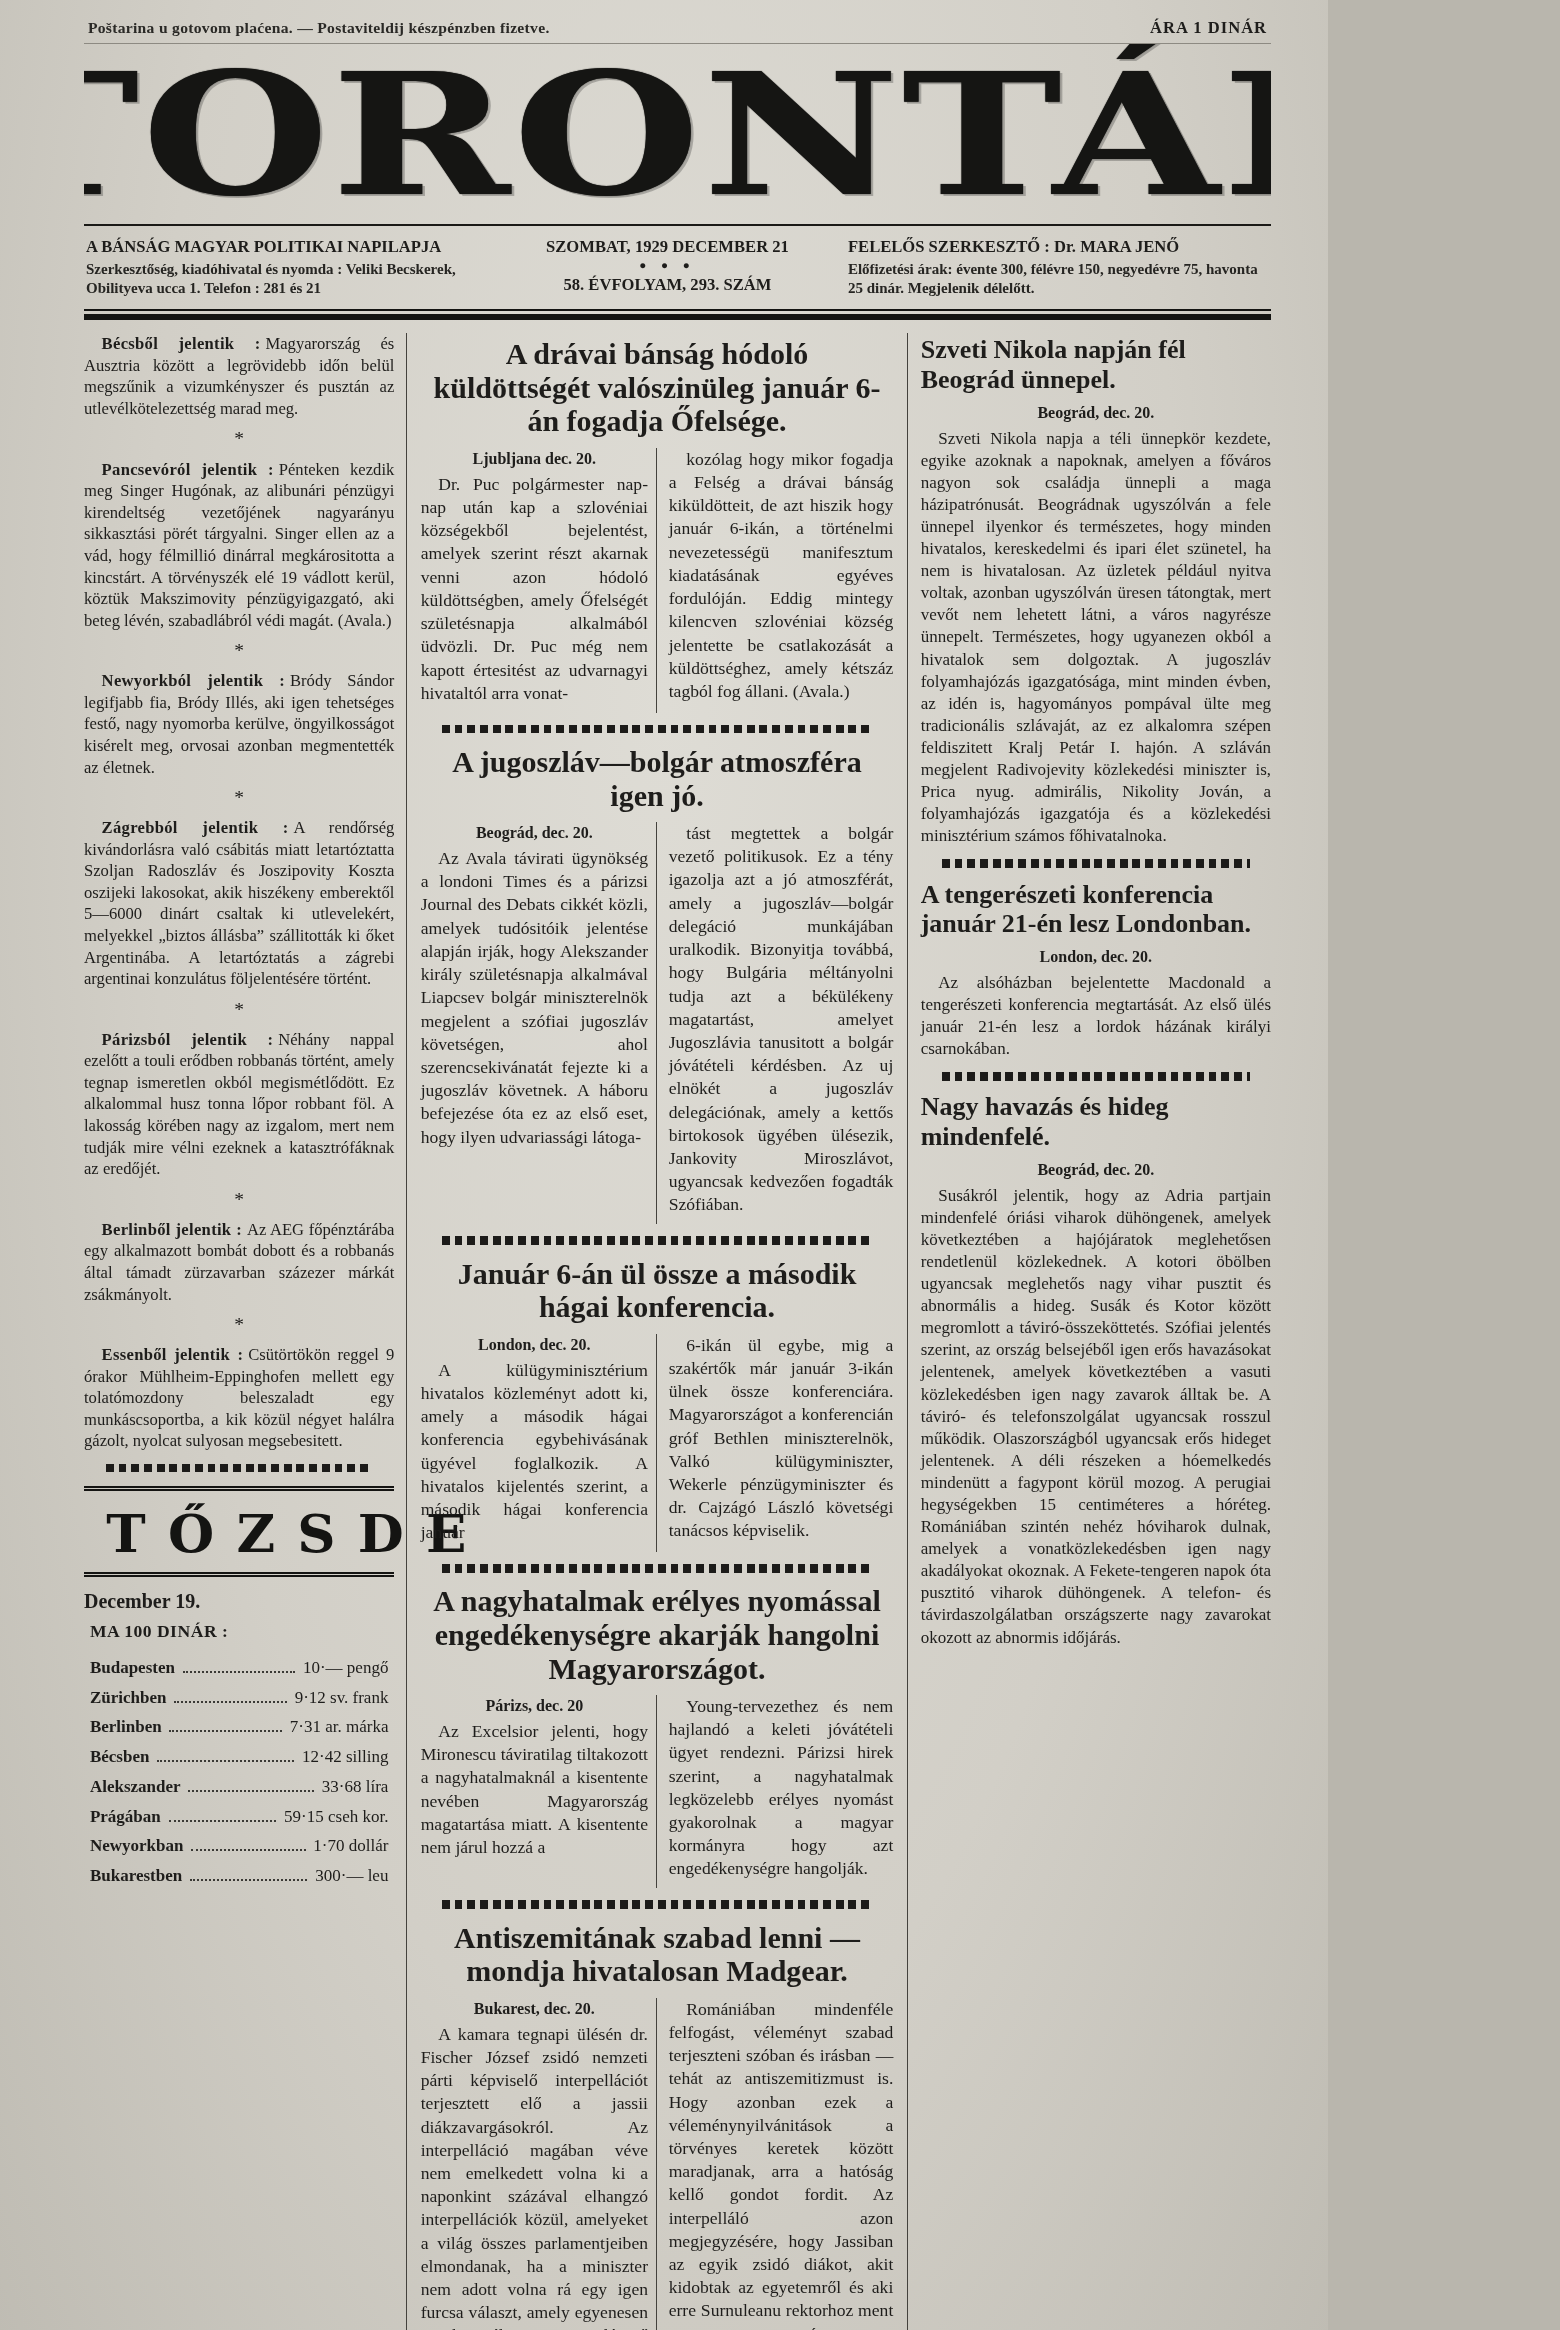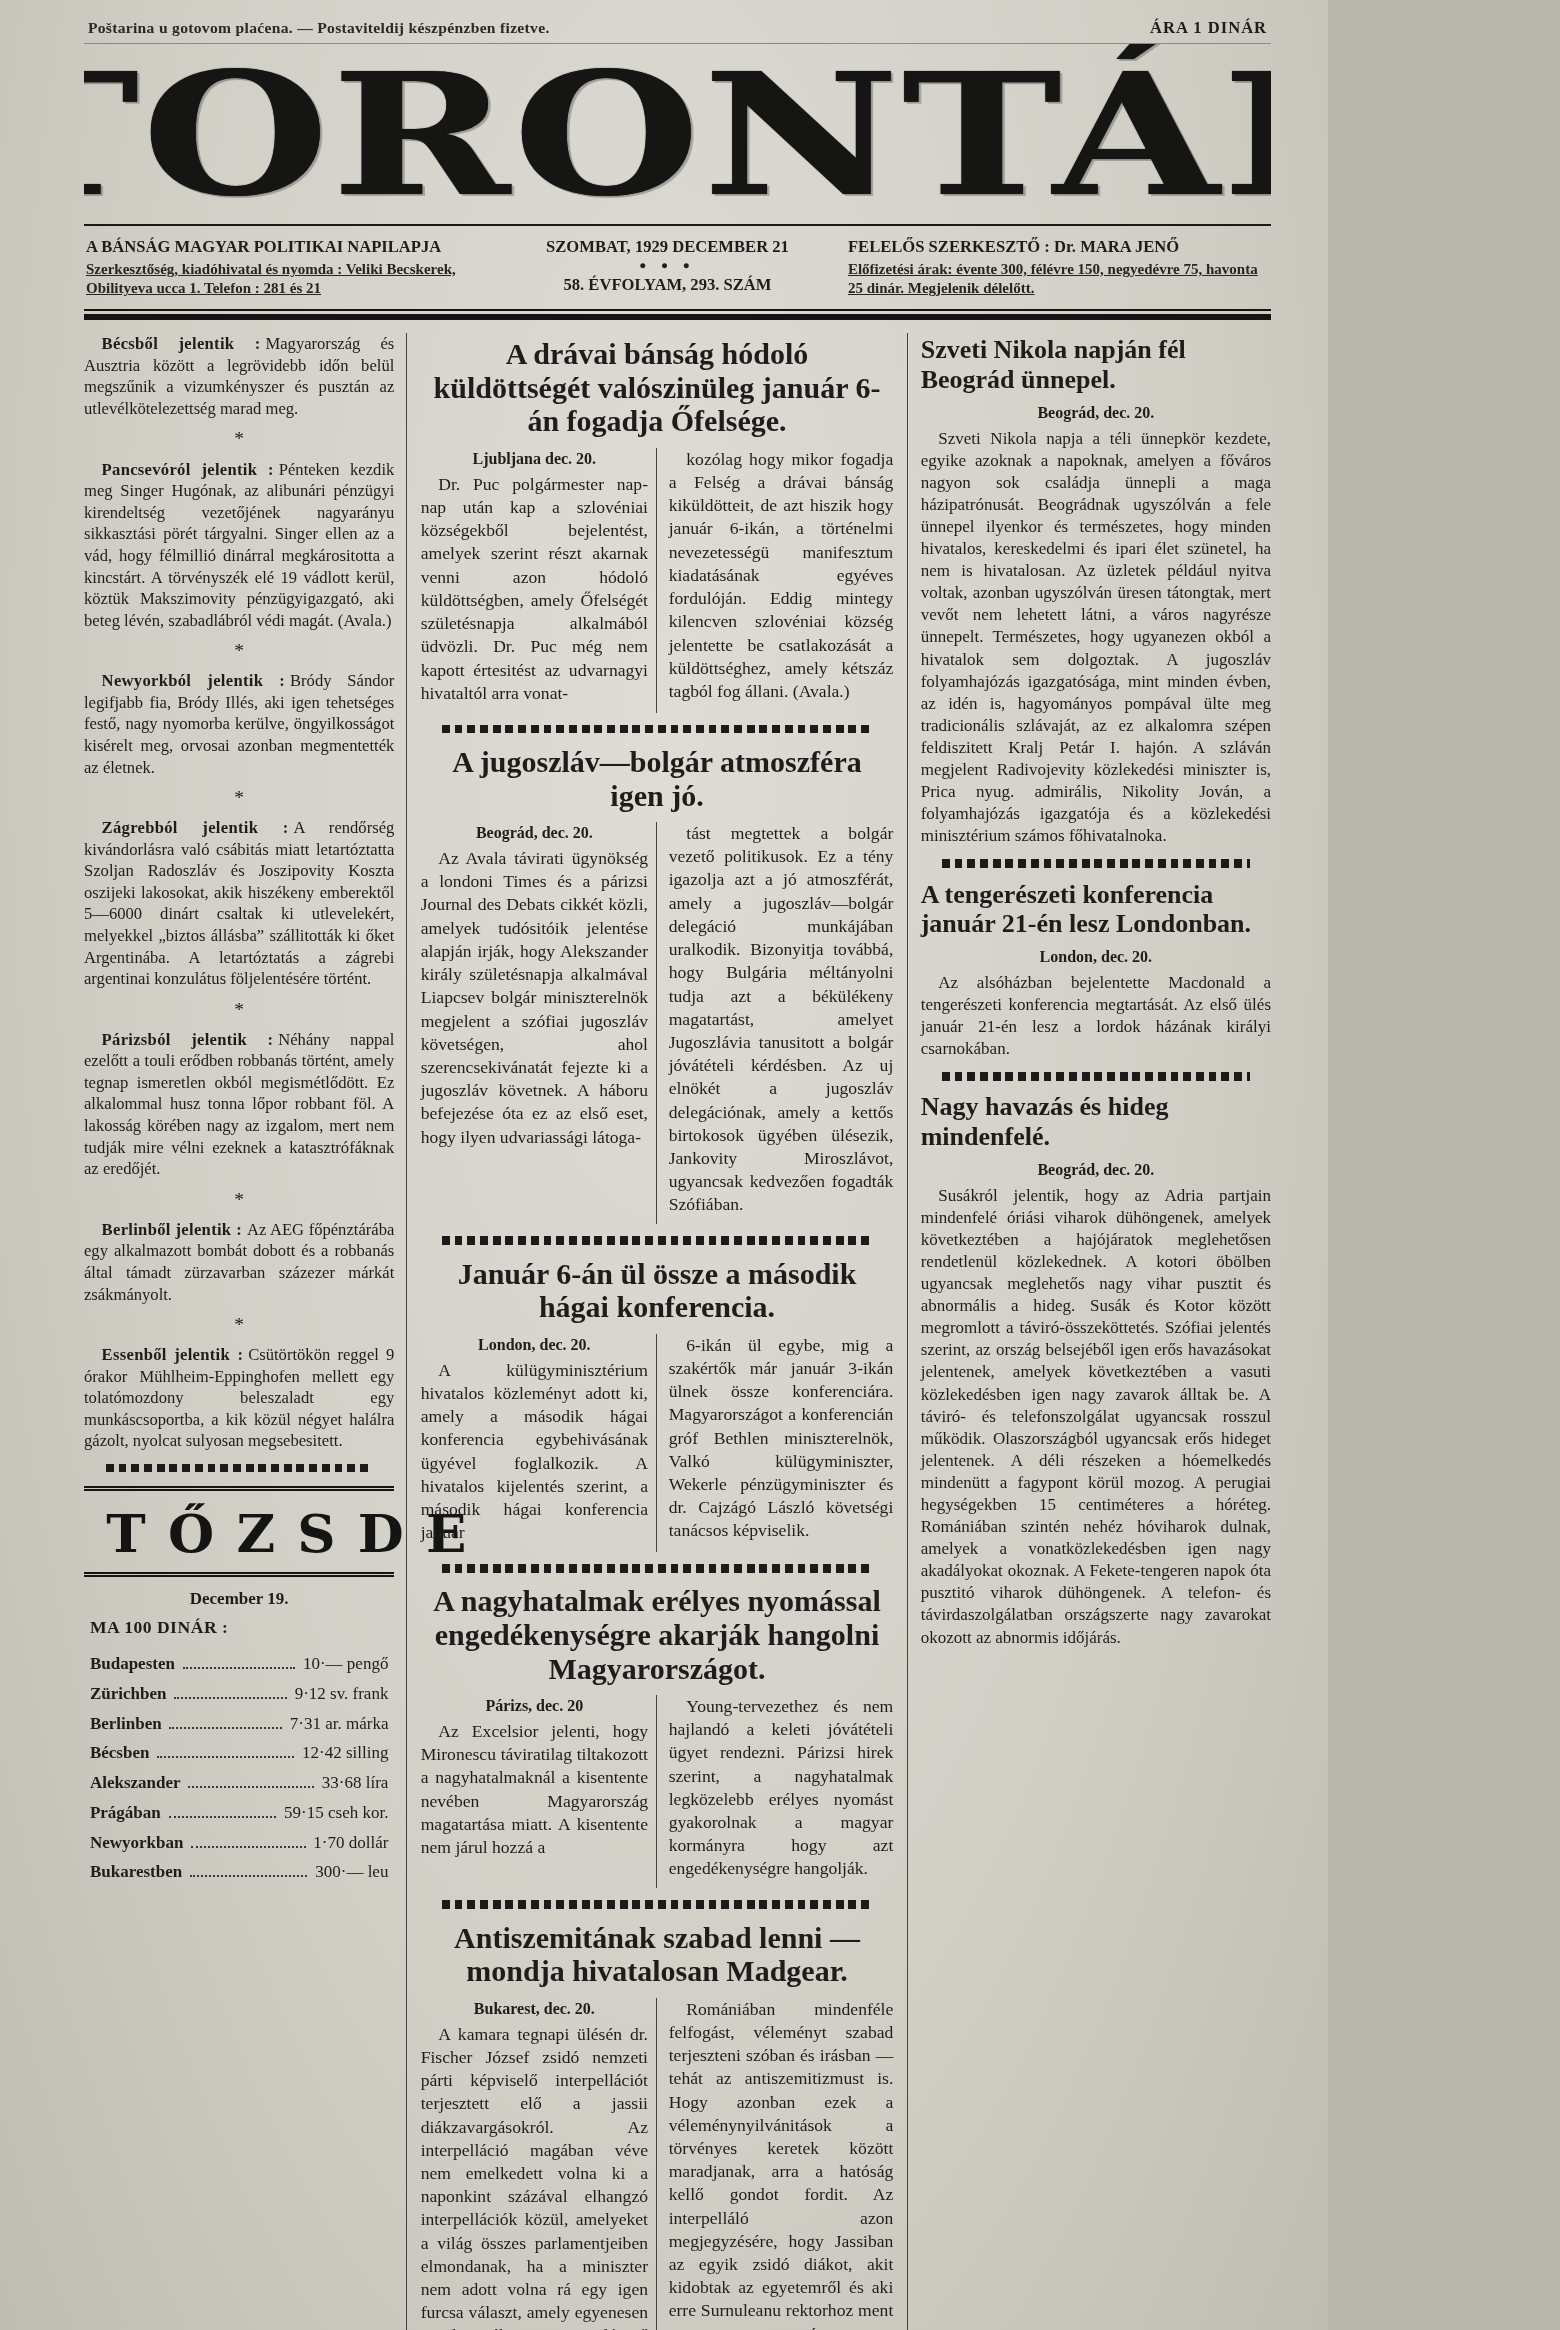--- a/index.html
+++ b/index.html
@@ -36,21 +36,21 @@
     padding:5.9px 0 2px 0;
     white-space:nowrap;
   }
   .masthead-wrap{overflow:hidden;border-bottom:2px solid #1a1916;}
   
   .header-info{
     display:grid;grid-template-columns:1fr .9fr 1.05fr;
     padding:9.8px 2px 9.8px 2px;align-items:start;
   }
   .hcell .h-bold{font-weight:bold;font-size:16.6px;line-height:1.3;}
-  .hcell .h-small{font-size:15px;line-height:1.3;margin-top:2.9px;font-weight:bold;color:#262522;text-decoration:underline;}
+  .hcell .h-small{font-size:15px;line-height:1.3;margin-top:2.9px;font-weight:bold;color:#262522;}
   .hcell.center{text-align:center;}
   .h-dots{font-size:11.7px;letter-spacing:5.9px;margin:2px 0;}
   .rule-heavy{border-top:2px solid #141412;border-bottom:6.8px solid #141412;height:2.9px;}
   
   .main{display:grid;grid-template-columns:322px 1fr 363px;margin-top:13.7px;}
   .col-left{padding-right:11.7px;font-size:16.6px;line-height:1.3;}
   .col-middle{border-left:1px solid #44423d;border-right:1px solid #44423d;padding:0 13.7px;}
   .col-right{padding-left:12.7px;font-size:17px;line-height:1.3;}
   p.body,.brief{text-align:justify;margin:0 0 7.8px 0;text-indent:17.6px;}
   .lead{font-weight:bold;margin-right:4.9px;letter-spacing:0.3px;}
@@ -74,21 +74,21 @@
   .r-title{font-size:26px;font-weight:bold;line-height:1.15;margin:2px 0 7.8px 0;}
   
   .tozsde{margin-top:13.7px;}
   .tozsde-box{
     border-top:5.9px double #141412;border-bottom:5.9px double #141412;
     font-family:"DejaVu Serif", serif;
     font-size:53px;font-weight:bold;text-align:center;
     letter-spacing:.42em;text-indent:.42em;
     padding:7.8px 0 3.9px 0;color:#141412;
   }
-  .tozsde-date{text-align:center;font-size:17px;font-weight:bold;margin:11.7px 0 5.9px 0;}
+  .tozsde-date{text-align:left;font-size:20px;font-weight:bold;margin:11.7px 0 5.9px 0;}
   .tozsde-sub{font-size:17.6px;font-weight:bold;margin:3.9px 0 9.8px 5.9px;letter-spacing:0.5px;}
   .rate-row{display:flex;align-items:baseline;font-size:17px;line-height:1.75;padding:0 5.9px;}
   .rate-row .city{font-weight:bold;}
   .rate-row .leader{flex:1;border-bottom:2px dotted #3a3935;margin:0 7.8px 4.9px 7.8px;min-width:19.5px;}
   .rate-row .val{white-space:nowrap;}
 </style>
 </head>
 <body>
 
 <div class="page">

